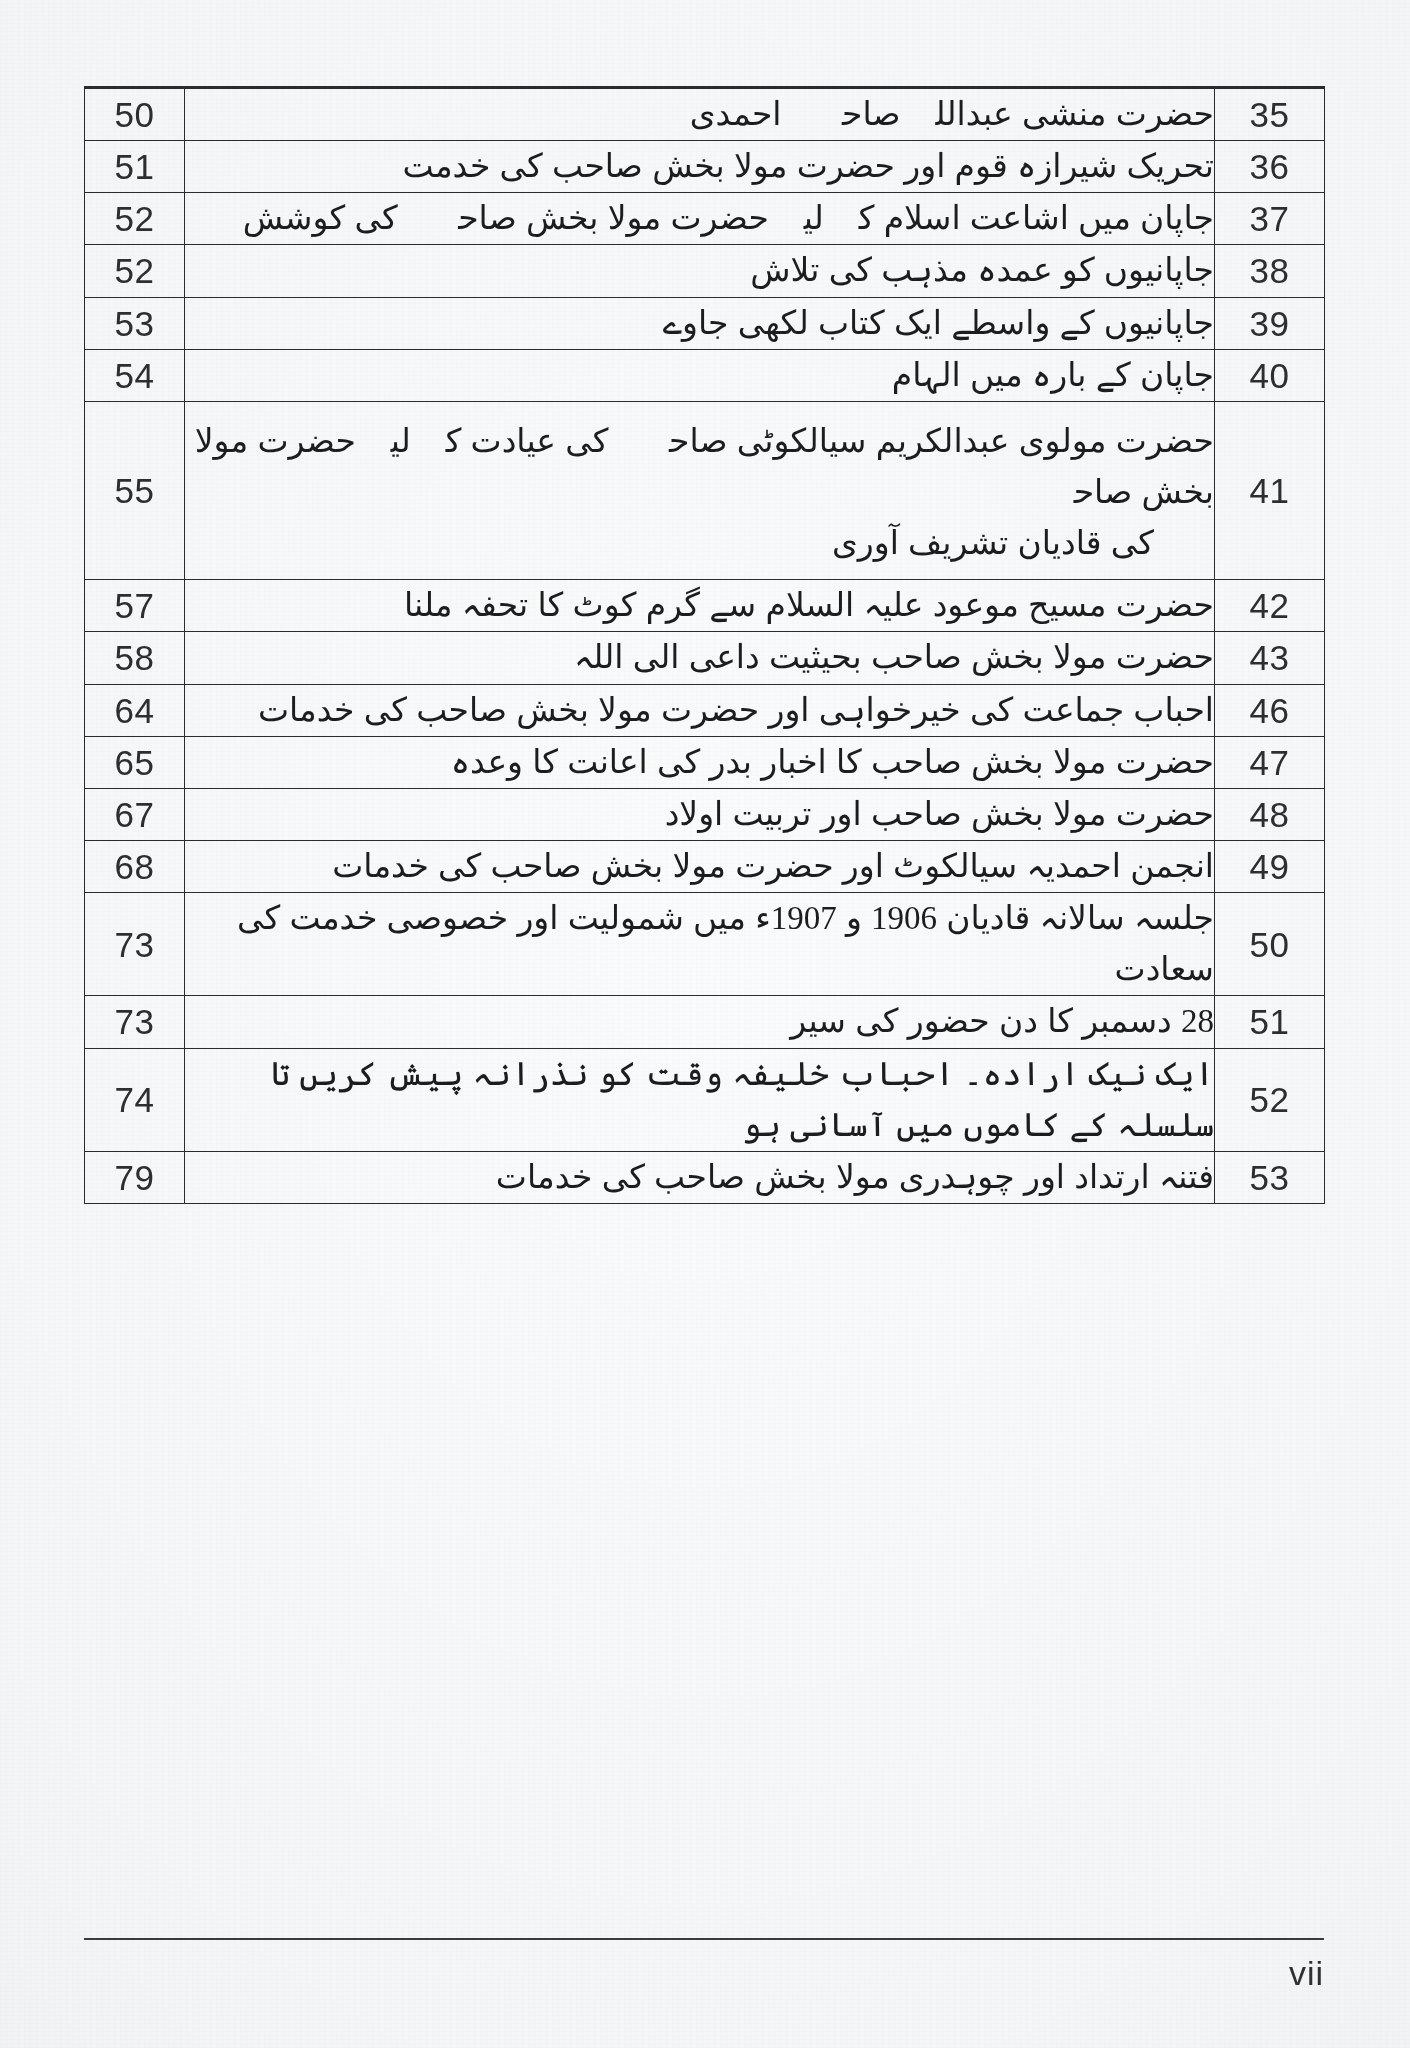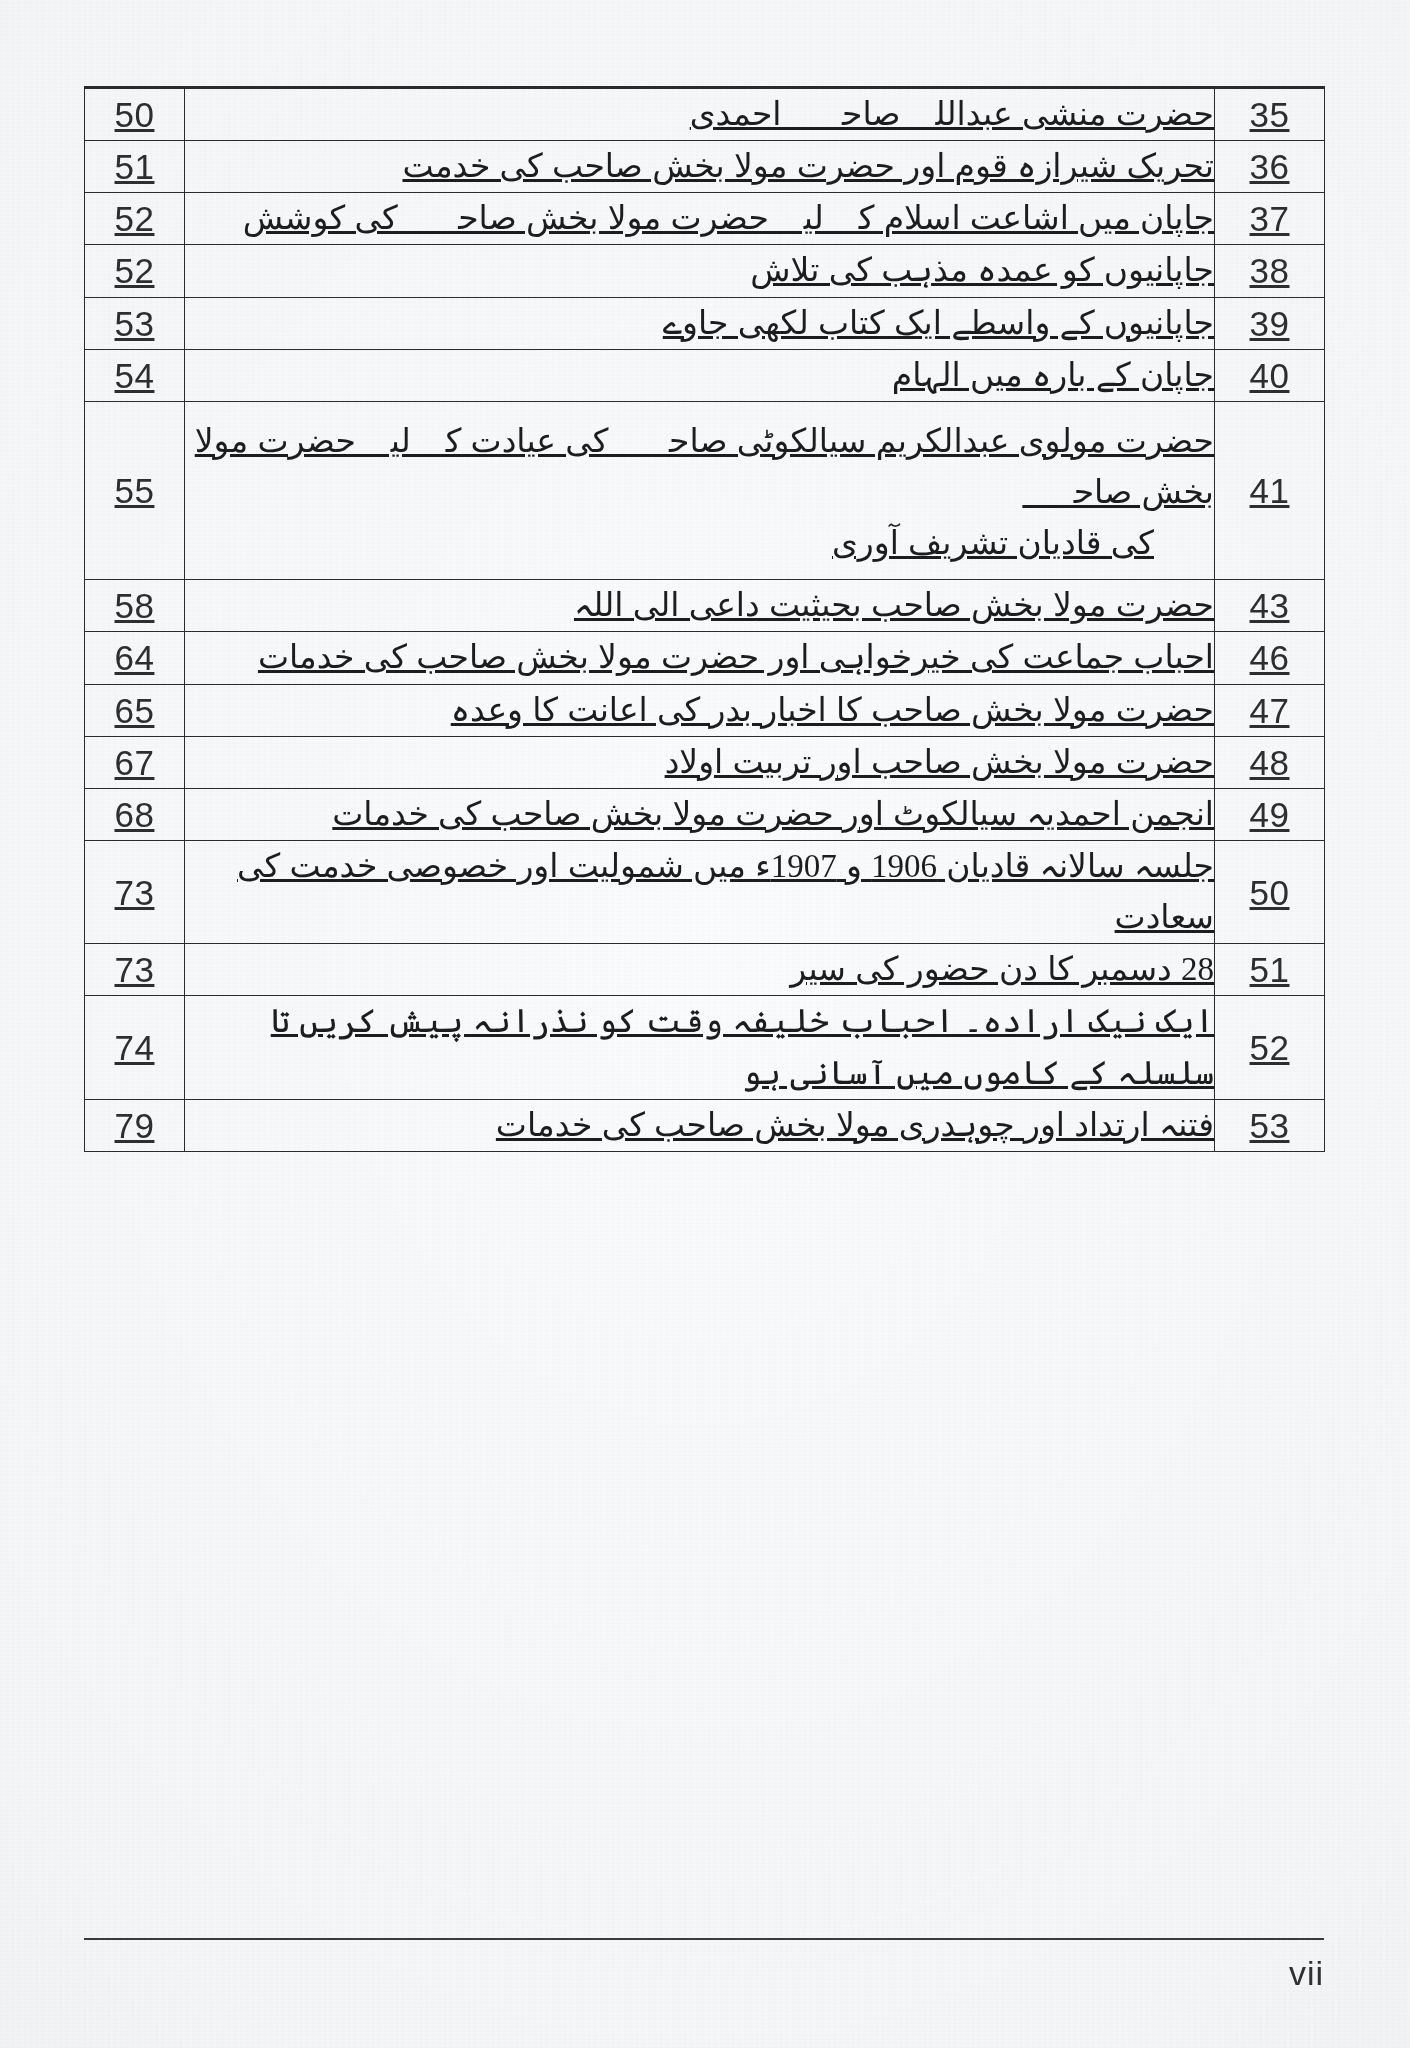--- a/index.html
+++ b/index.html
@@ -50,21 +50,20 @@
   table.toc {
     width: 100%;
     border-collapse: collapse;
     table-layout: fixed;
   }
   table.toc td {
     border: 1.6px solid #2b2b2b;
     padding: 0;
     vertical-align: middle;
     background: transparent;
-    text-decoration: underline;
   }
   
   table.toc tr:first-child td {
     border-top-width: 3.2px;
   }
 
   col.c-page  { width: 100px; }
   col.c-title { width: 1030px; }
   col.c-num   { width: 110px; }
 
@@ -181,20 +180,27 @@
           </tr>
           <tr>
             <td class="num-cell">55</td>
             <td class="title-cell two-line">
               <span class="ln">حضرت مولوی عبدالکریم سیالکوٹی صاحبؓ کی عیادت کے لیے حضرت مولا بخش صاحبؓ</span>
               <span class="ln second">کی قادیان تشریف آوری</span>
             </td>
             <td class="num-cell">41</td>
           </tr>
           <tr>
+            <td class="num-cell">57</td>
+            <td class="title-cell">
+              <span class="ln">حضرت مسیح موعود علیہ السلام سے گرم کوٹ کا تحفہ ملنا</span>
+            </td>
+            <td class="num-cell">42</td>
+          </tr>
+          <tr>
             <td class="num-cell">58</td>
             <td class="title-cell">
               <span class="ln">حضرت مولا بخش صاحب بحیثیت داعی الی اللہ</span>
             </td>
             <td class="num-cell">43</td>
           </tr>
           <tr>
             <td class="num-cell">64</td>
             <td class="title-cell">
               <span class="ln">احباب جماعت کی خیرخواہی اور حضرت مولا بخش صاحب کی خدمات</span>

